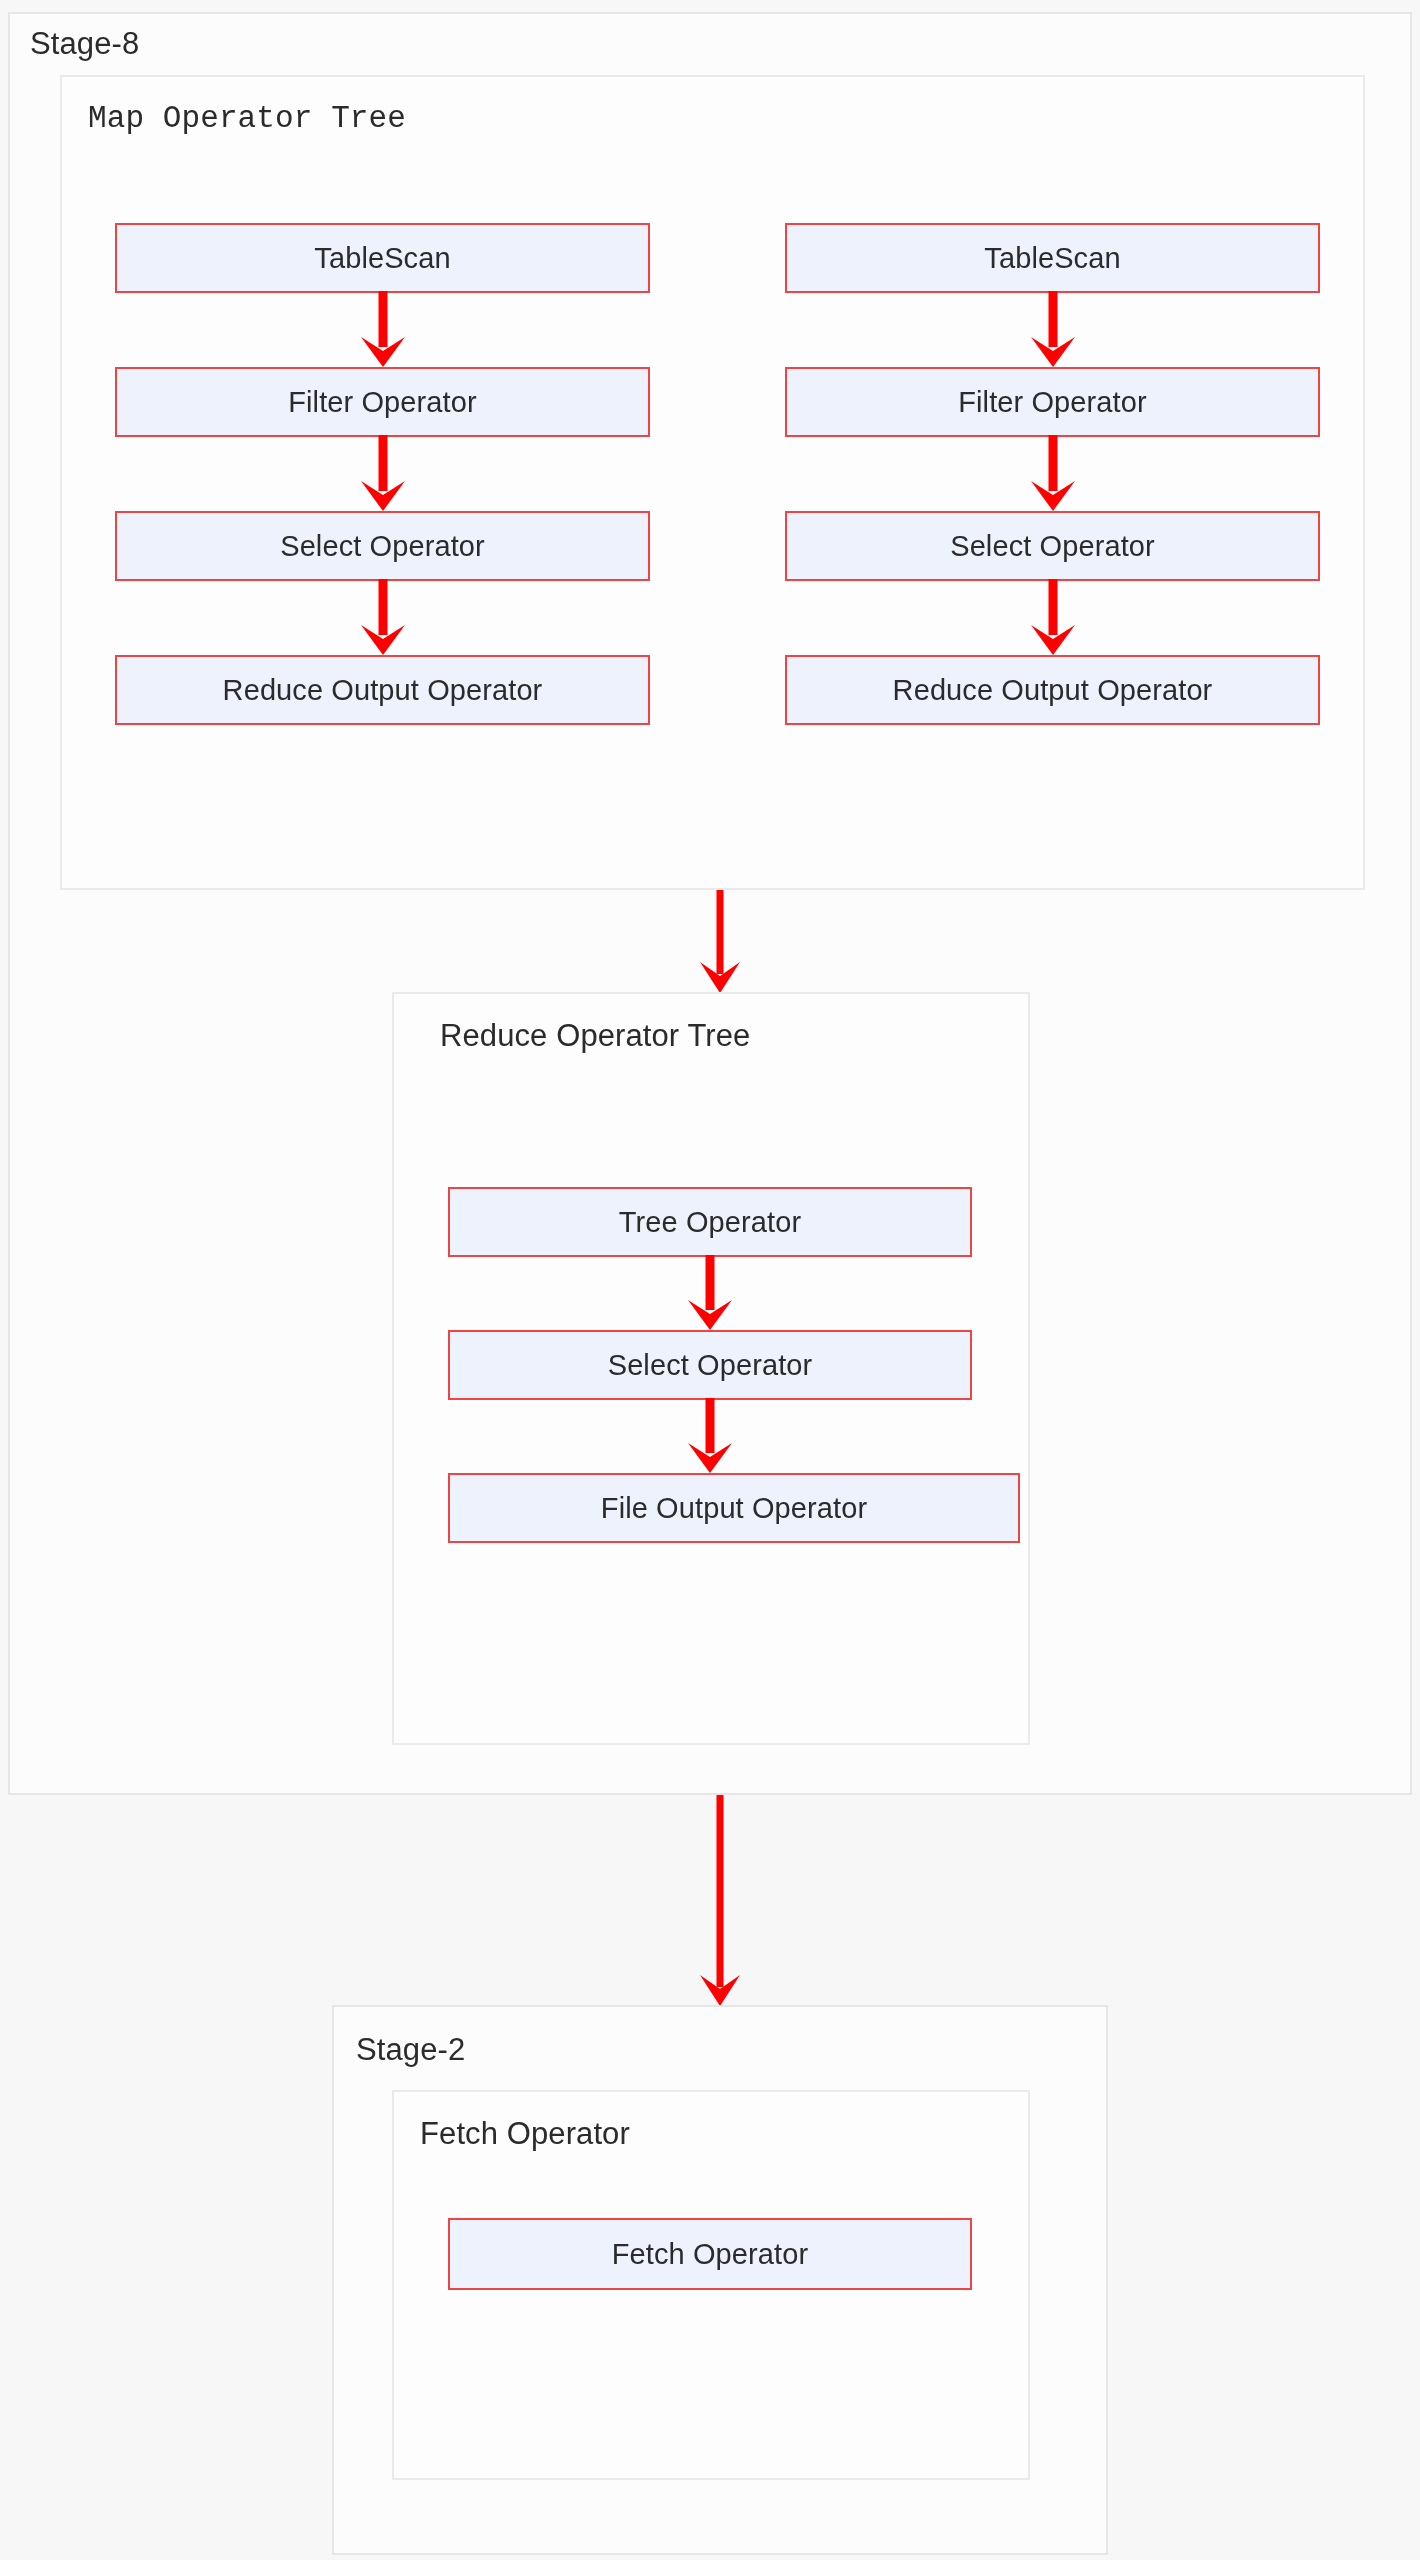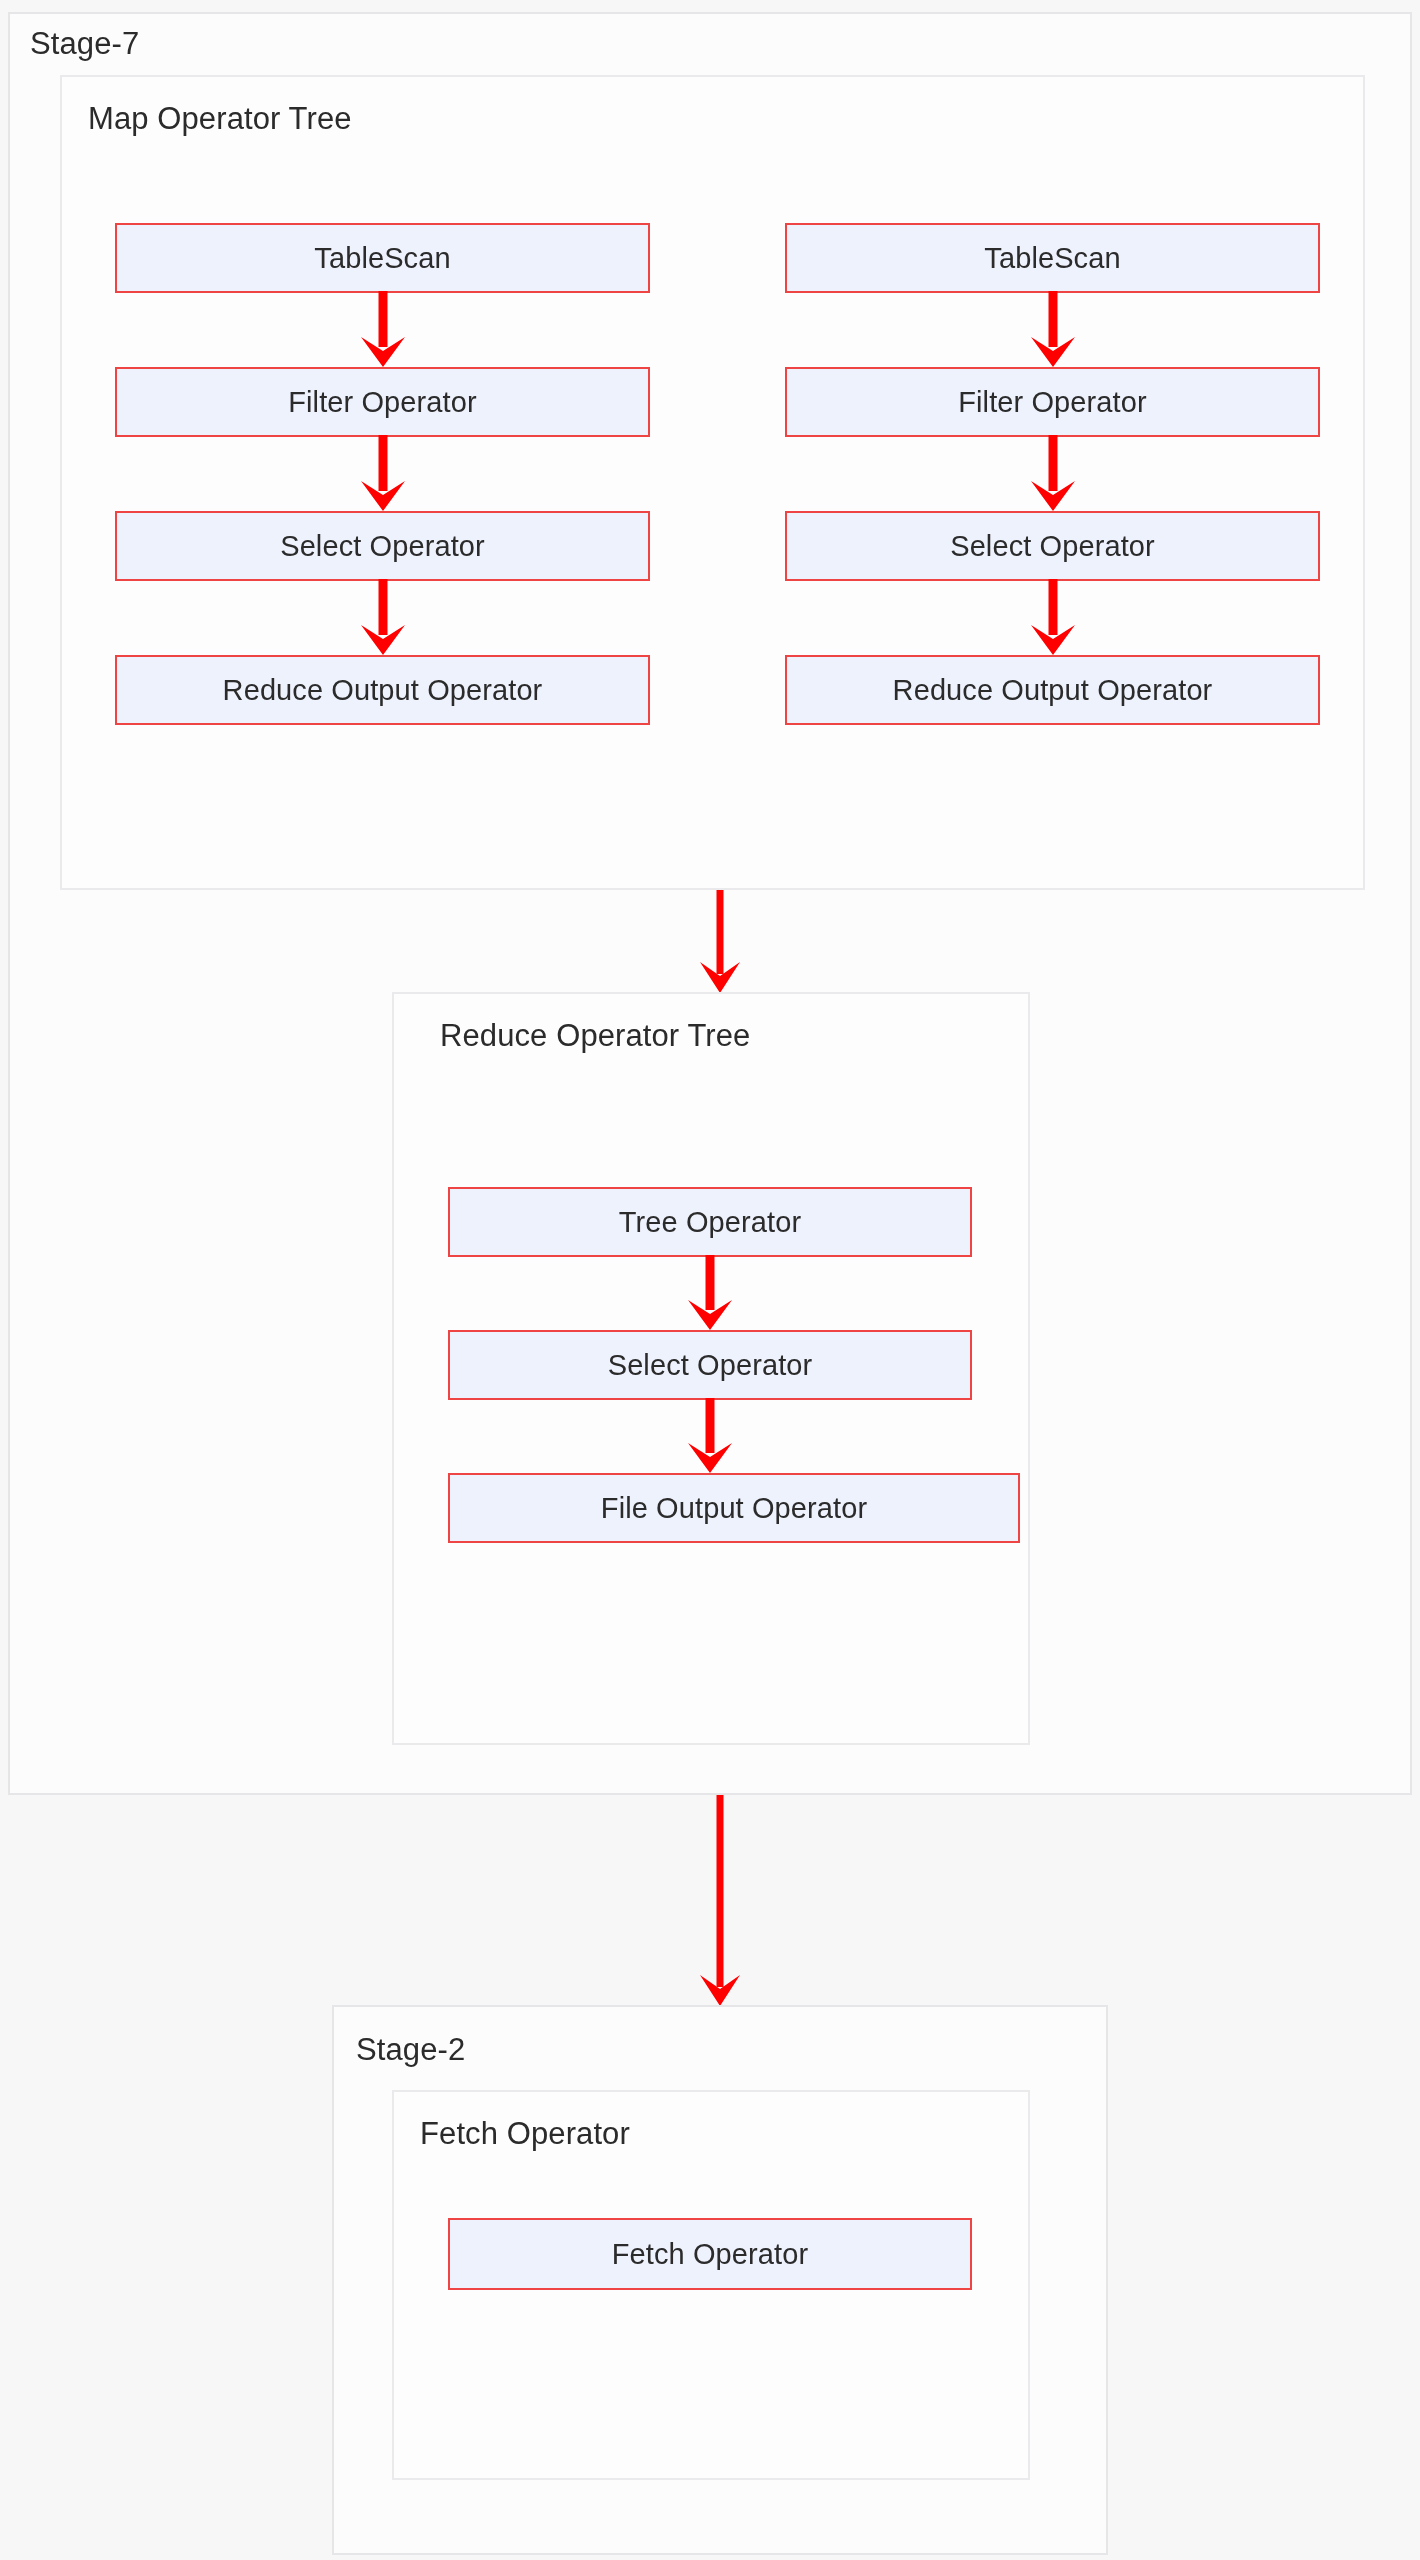--- a/index.html
+++ b/index.html
@@ -65,25 +65,25 @@
   .arrow{position:absolute;}
   .arrow svg{display:block;overflow:visible;}
 </style>
 </head>
 <body>
 
 <div id="canvas">
 
   <div class="stage" style="left:8px;top:12px;width:1404px;height:1783px;">
   </div>
-  <div class="stage-title" style="left:30px;top:28px;">Stage-7</div>
+  <div class="stage-title" style="left:30px;top:28px;">Stage-8</div>
 
   <div class="panel" style="left:60px;top:75px;width:1305px;height:815px;">
   </div>
-  <div class="panel-title" style="left:88px;top:103px;">Map Operator Tree</div>
+  <div class="panel-title" style="left:88px;top:103px;font-family:Liberation Mono, monospace;">Map Operator Tree</div>
 
   <div class="node" style="left:115px;top:223px;width:535px;height:70px;">TableScan</div>
   <div class="node" style="left:115px;top:367px;width:535px;height:70px;">Filter Operator</div>
   <div class="node" style="left:115px;top:511px;width:535px;height:70px;">Select Operator</div>
   <div class="node" style="left:115px;top:655px;width:535px;height:70px;">Reduce Output Operator</div>
 
   <div class="node" style="left:785px;top:223px;width:535px;height:70px;">TableScan</div>
   <div class="node" style="left:785px;top:367px;width:535px;height:70px;">Filter Operator</div>
   <div class="node" style="left:785px;top:511px;width:535px;height:70px;">Select Operator</div>
   <div class="node" style="left:785px;top:655px;width:535px;height:70px;">Reduce Output Operator</div>

